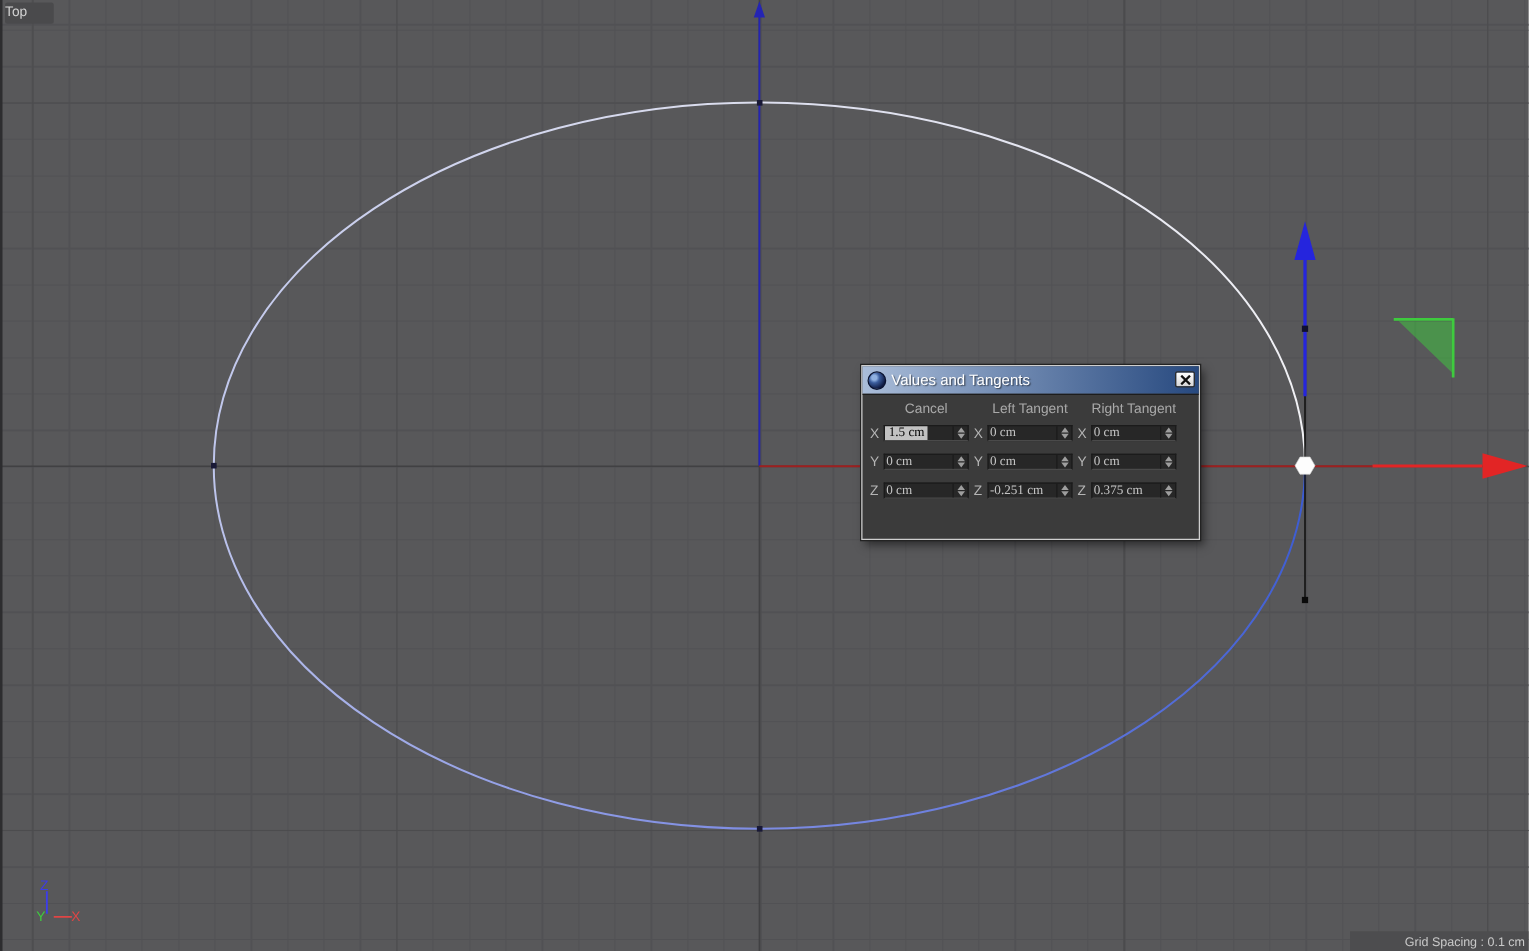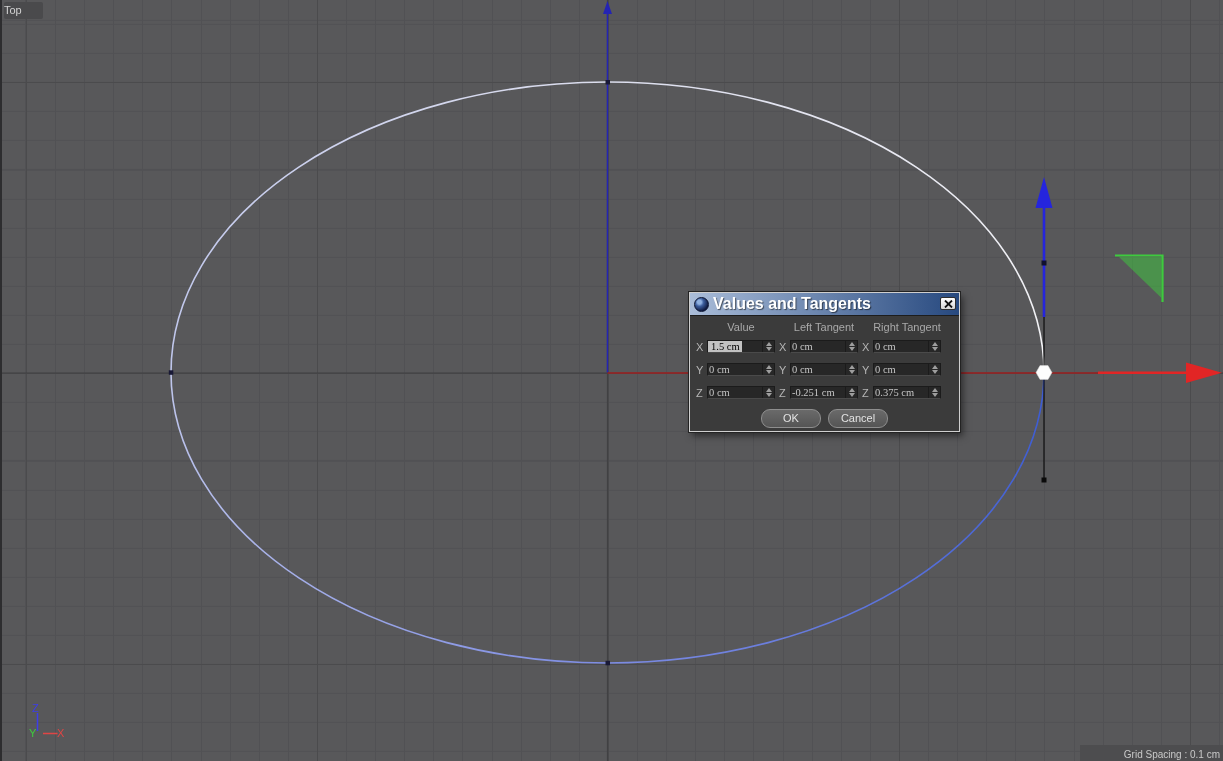--- a/index.html
+++ b/index.html
@@ -44,21 +44,21 @@
     background:linear-gradient(to right,var(--titlebar-left,#aabdd9),var(--titlebar-right,#27497f));
     border-bottom:1px solid #1d1d1d;
     display:flex;align-items:center;
   }
   .c4d-icon{
     width:15px;height:15px;border-radius:50%;margin:0 4px 0 4px;
     background:radial-gradient(circle at 34% 32%,#8fb0e0 0 16%,#3c5e9e 34%,#101c44 72%);
     border:1px solid #0a1330;box-sizing:border-box;
   }
   .title-text{
-    color:#fff;font-size:16px;font-weight:bold;text-shadow:1px 1px 1px rgba(0,0,0,.55);
+    color:#fff;font-size:12px;font-weight:normal;text-shadow:1px 1px 1px rgba(0,0,0,.55);
     white-space:nowrap;
   }
   .close-btn{
     position:absolute;right:3px;top:4px;width:16px;height:13px;
     background:linear-gradient(#ffffff,#d6d6d6);border:1px solid #2e2e2e;border-radius:2px;
     display:flex;align-items:center;justify-content:center;box-sizing:border-box;
   }
   .hdr-row{display:flex;padding-left:6px;margin-top:5px;color:#a9a9a9;}
   .hdr{width:68px;margin-left:11px;margin-right:4px;text-align:center;white-space:nowrap;}
   .rows{margin-top:7px;}
@@ -164,21 +164,21 @@
       <div class="c4d-icon"></div>
       <div class="title-text">Values and Tangents</div>
       <div class="close-btn">
         <svg width="9" height="8" viewBox="0 0 9 8">
           <path d="M1 0.5 L8 7.5 M8 0.5 L1 7.5" stroke="#111" stroke-width="1.8" fill="none"></path>
         </svg>
       </div>
     </div>
 
     <div class="hdr-row">
-      <div class="hdr">Value</div>
+      <div class="hdr">Cancel</div>
       <div class="hdr">Left Tangent</div>
       <div class="hdr">Right Tangent</div>
     </div>
 
     <div class="rows">
 
       <div class="dlg-row">
         <div class="grp">
           <span class="axis-label">X</span>
           <div class="field">
@@ -273,19 +273,15 @@
             <div class="spinner">
               <div class="tri-up"></div>
               <div class="tri-down"></div>
             </div>
           </div>
         </div>
       </div>
 
     </div>
 
-    <div class="btn-row">
-      <div class="dlg-btn">OK</div>
-      <div class="dlg-btn">Cancel</div>
-    </div>
   </div>
 
 </div>
 
 </body></html>

